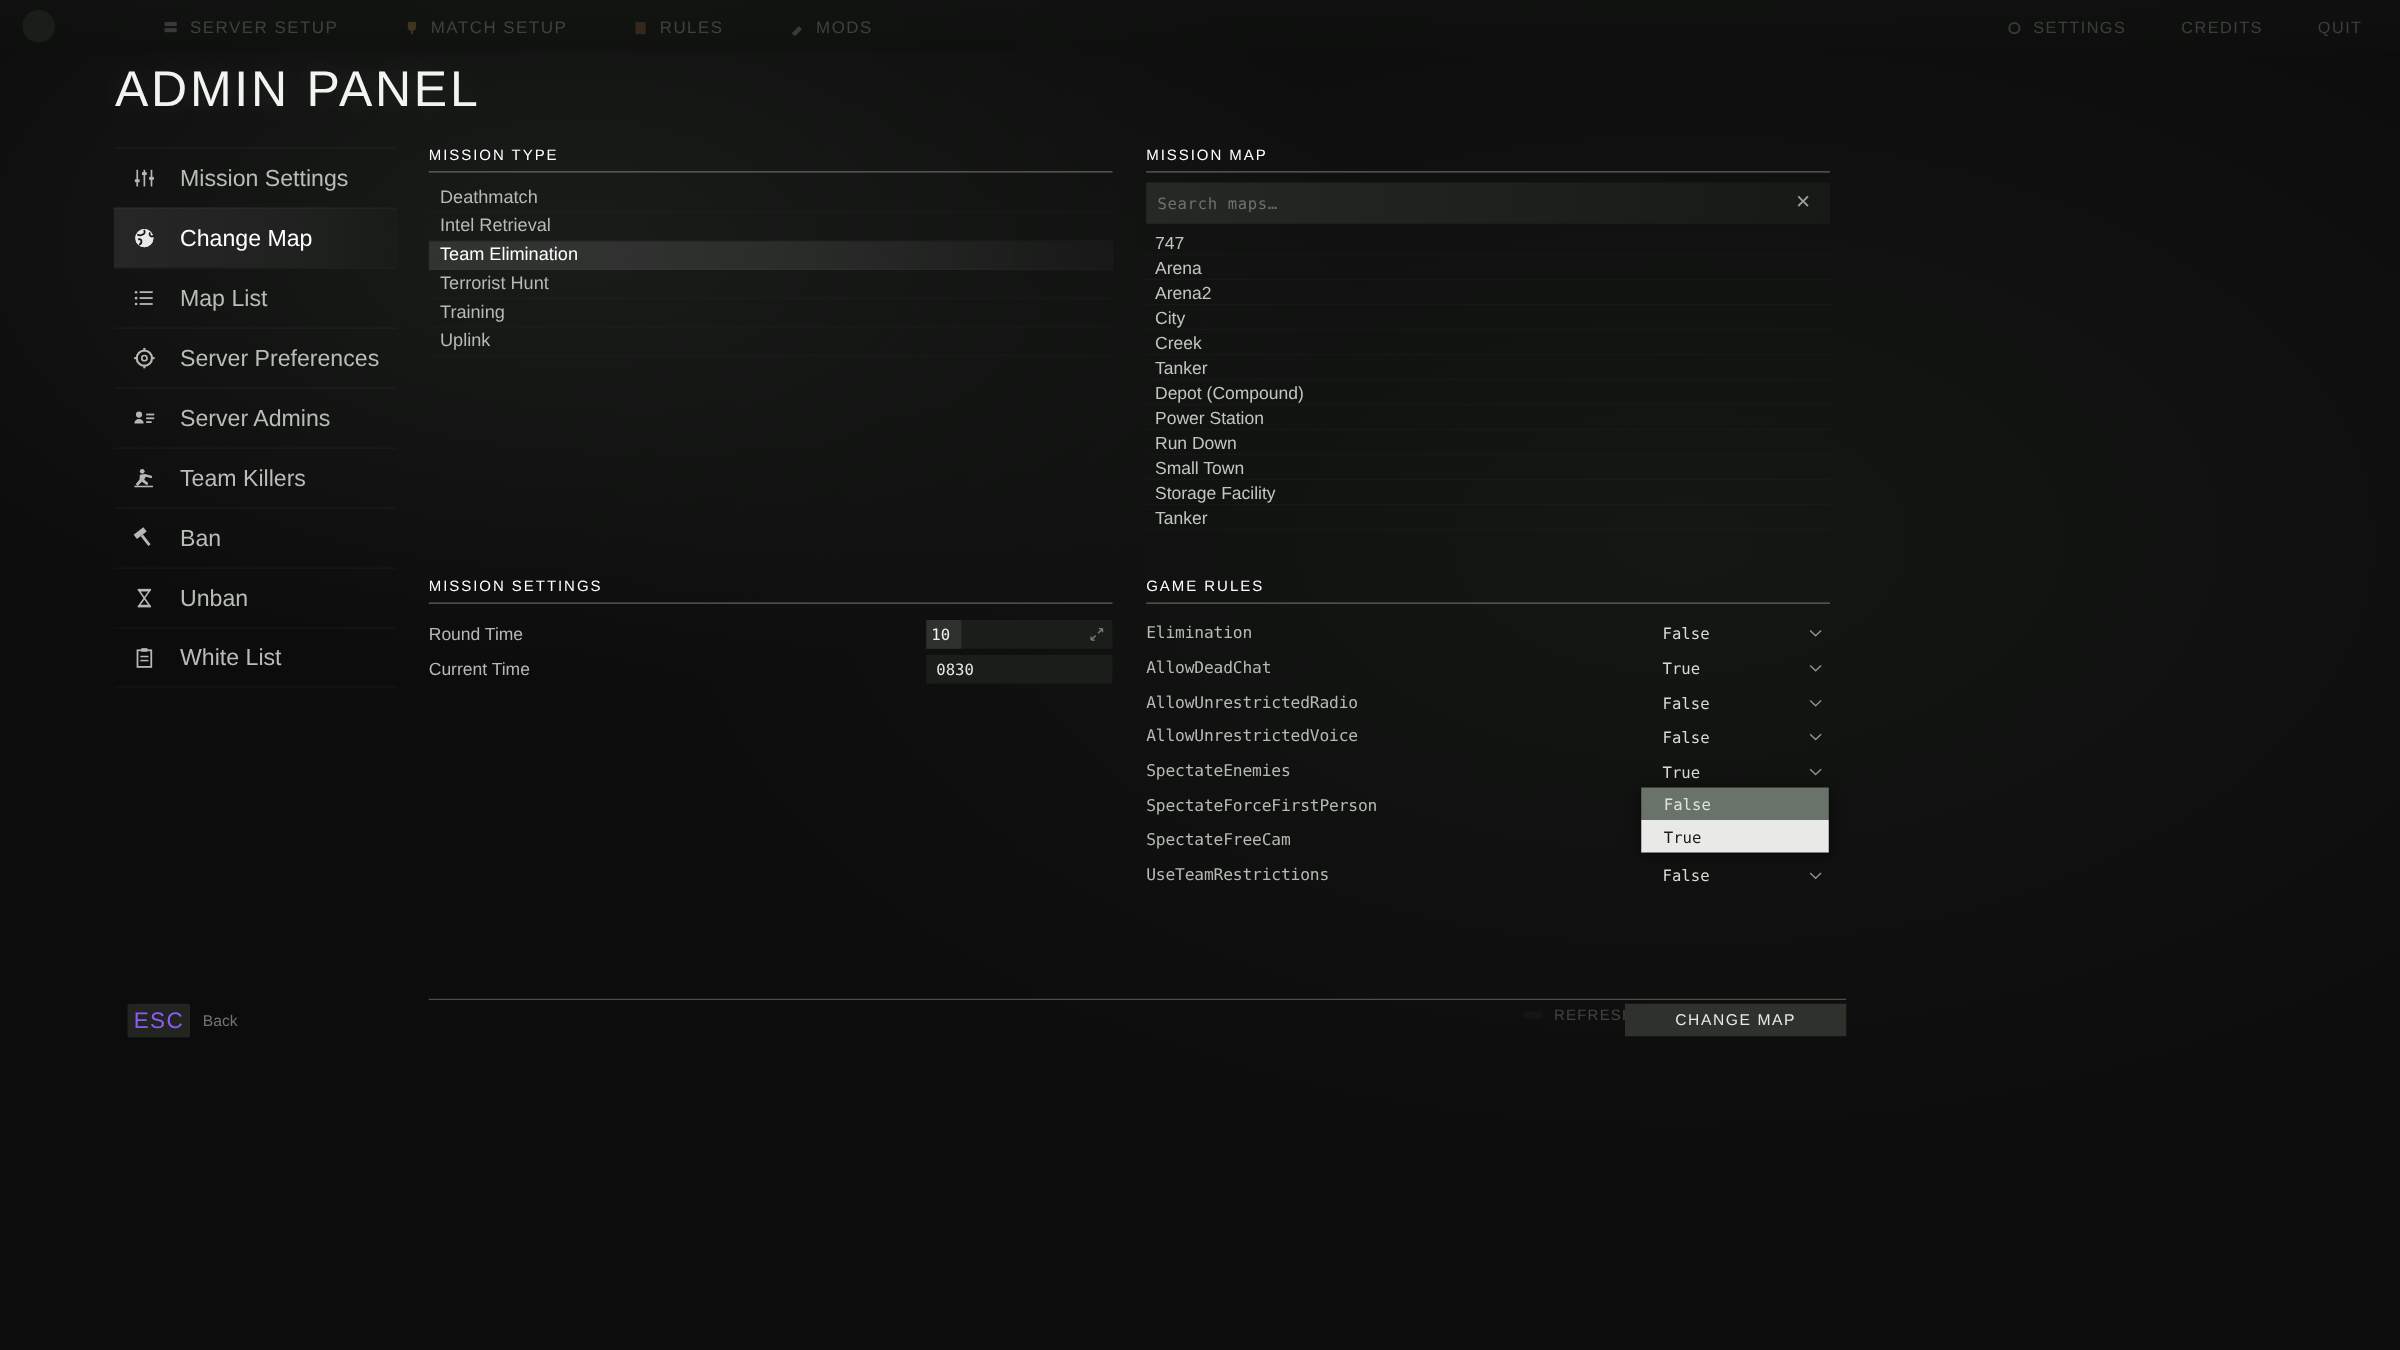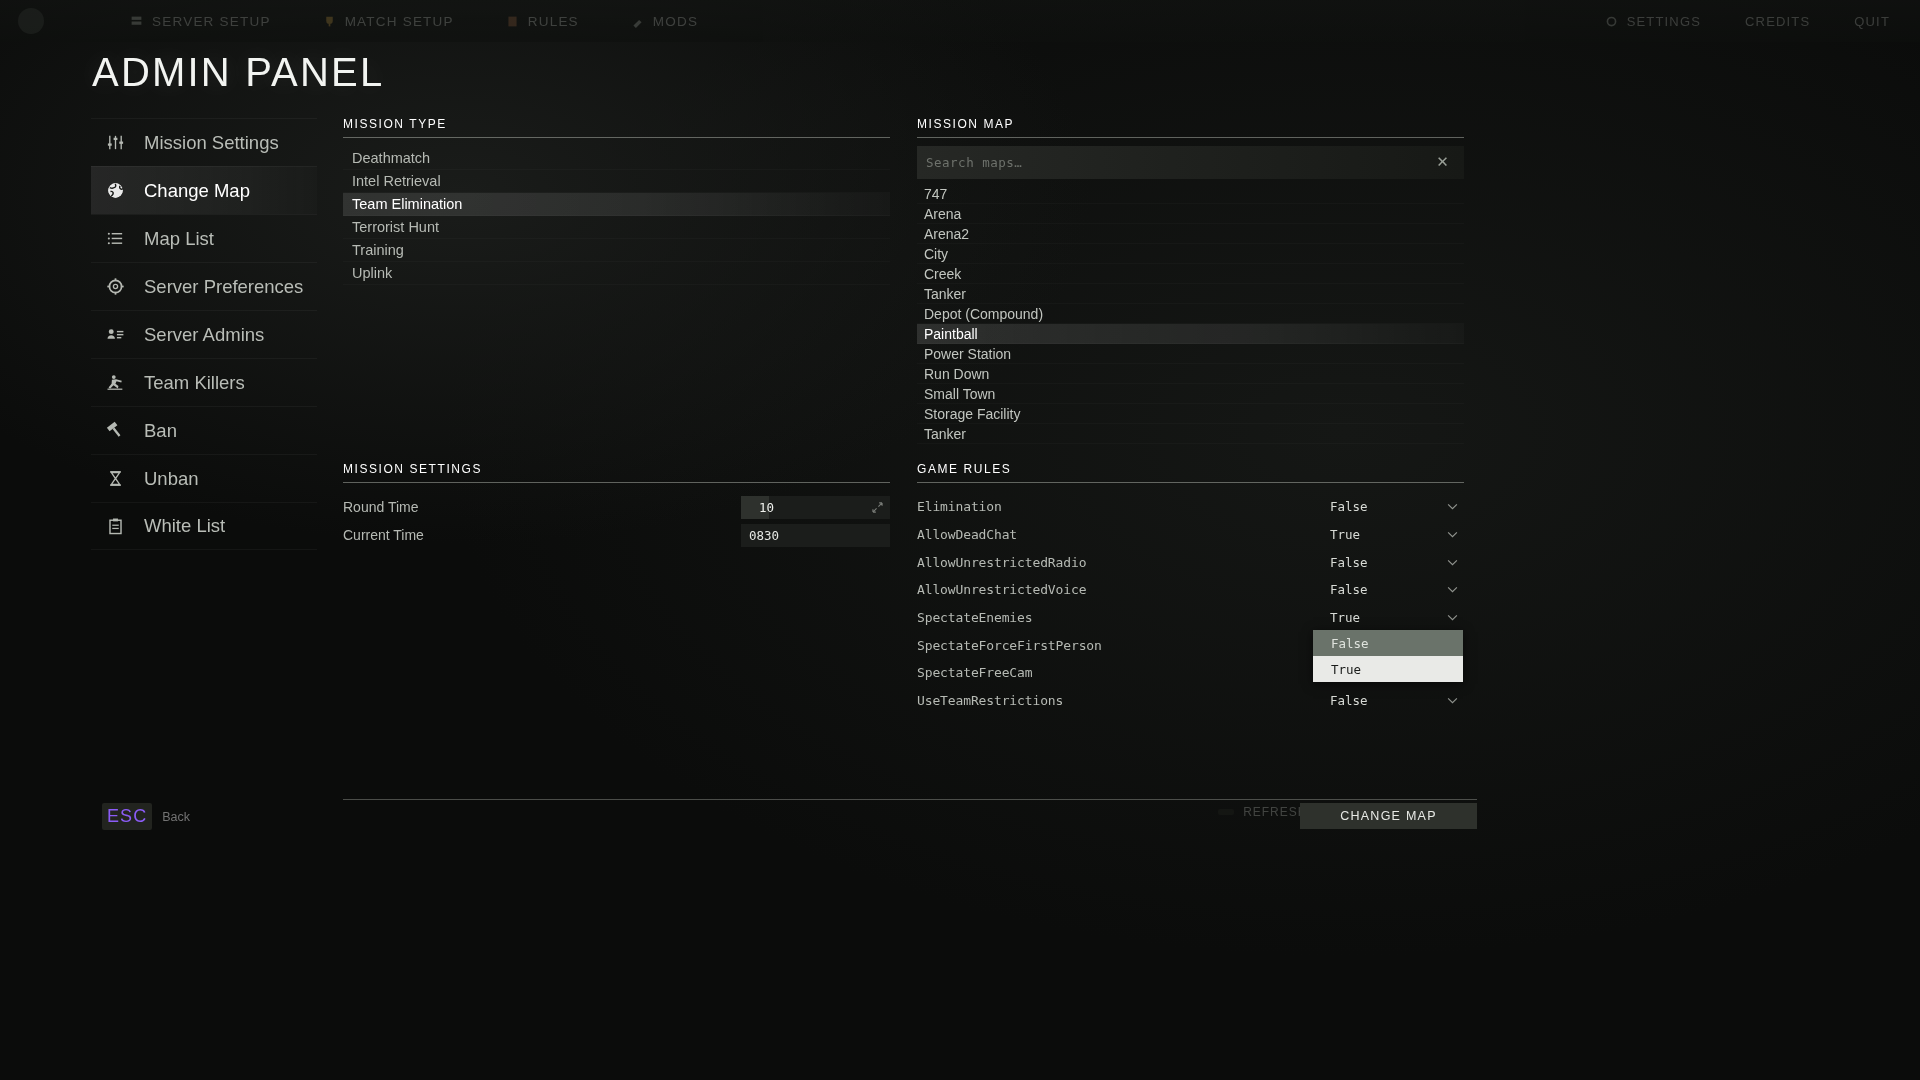--- a/index.html
+++ b/index.html
@@ -24,21 +24,21 @@
     position: absolute; left: 0; top: 0; width: 1920px; height: 42px;
     background: linear-gradient(180deg,#131513 0%, #0e100e 100%);
     display: flex; align-items: center;
     opacity: .50;
   }
   .topbar .logo {
     width: 26px; height: 26px; margin-left: 18px; border-radius: 50%;
     background: #3b3f3b; opacity: .55;
   }
   .tnav { display: flex; align-items: center; margin-left: 86px; gap: 52px; }
-  .tnav-item { display: flex; align-items: center; gap: 9px; font-size: 13.5px;
+  .tnav-item { display: flex; align-items: flex-end; gap: 9px; font-size: 13.5px;
                letter-spacing: .09em; color: #8e928d; opacity:.72; }
   .tnav-ic { width: 13px; height: 13px; opacity: .8; }
   .tright { position: absolute; right: 30px; display: flex; align-items: center; gap: 44px; }
   .tright .tnav-item { font-size: 13px; }
 
   
   .page-title {
     position: absolute; left: 92px; top: 50px;
     font-size: 40px; font-weight: 300; letter-spacing: .055em;
     color: #f2f4f1;
@@ -87,21 +87,21 @@
   .mset-row { height: 28px; display: flex; align-items: center; }
   .mset-label { font-size: 14px; color: #b6bab4; font-weight: 300; flex: 0 0 398px; }
   .mset-field {
     position: relative; width: 149px; height: 23px;
     background: #1b1d1b;
     display: flex; align-items: center;
     font-family: "DejaVu Sans Mono", monospace; font-size: 12.5px; color: #e6e8e4;
   }
   .mset-field .seg {
     width: 28px; height: 23px; background: #2e312d; display: flex;
-    align-items: center; padding-left: 18px; color: #f0f2ee;
+    align-items: center; padding-left: 4px; color: #f0f2ee;
   }
   .mset-field .plain { padding-left: 8px; }
   .resize-ic { position: absolute; right: 7px; top: 6px; width: 11px; height: 11px; opacity: .55; }
 
   
   .col-right { position: absolute; left: 917px; top: 117px; width: 547px; }
   .search-wrap {
     position: relative; margin-top: 8px; height: 33px;
     background: linear-gradient(90deg, #262825 0%, #1d1f1c 60%, #171916 100%);
     display: flex; align-items: center;
@@ -396,21 +396,20 @@
     <span class="search-clear">✕</span>
   </div>
   <div class="map-list">
     <div class="map-row"><span>747</span></div>
     <div class="map-row"><span>Arena</span></div>
     <div class="map-row"><span>Arena2</span></div>
     <div class="map-row"><span>City</span></div>
     <div class="map-row"><span>Creek</span></div>
     <div class="map-row"><span>Tanker</span></div>
     <div class="map-row"><span>Depot (Compound)</span></div>
-    <div class="map-row sel"><span>Paintball</span></div>
     <div class="map-row"><span>Power Station</span></div>
     <div class="map-row"><span>Run Down</span></div>
     <div class="map-row"><span>Small Town</span></div>
     <div class="map-row"><span>Storage Facility</span></div>
     <div class="map-row"><span>Tanker</span></div>
   </div>
 </div>
 
 <div class="rules">
   <div class="sect-head">GAME RULES</div>

